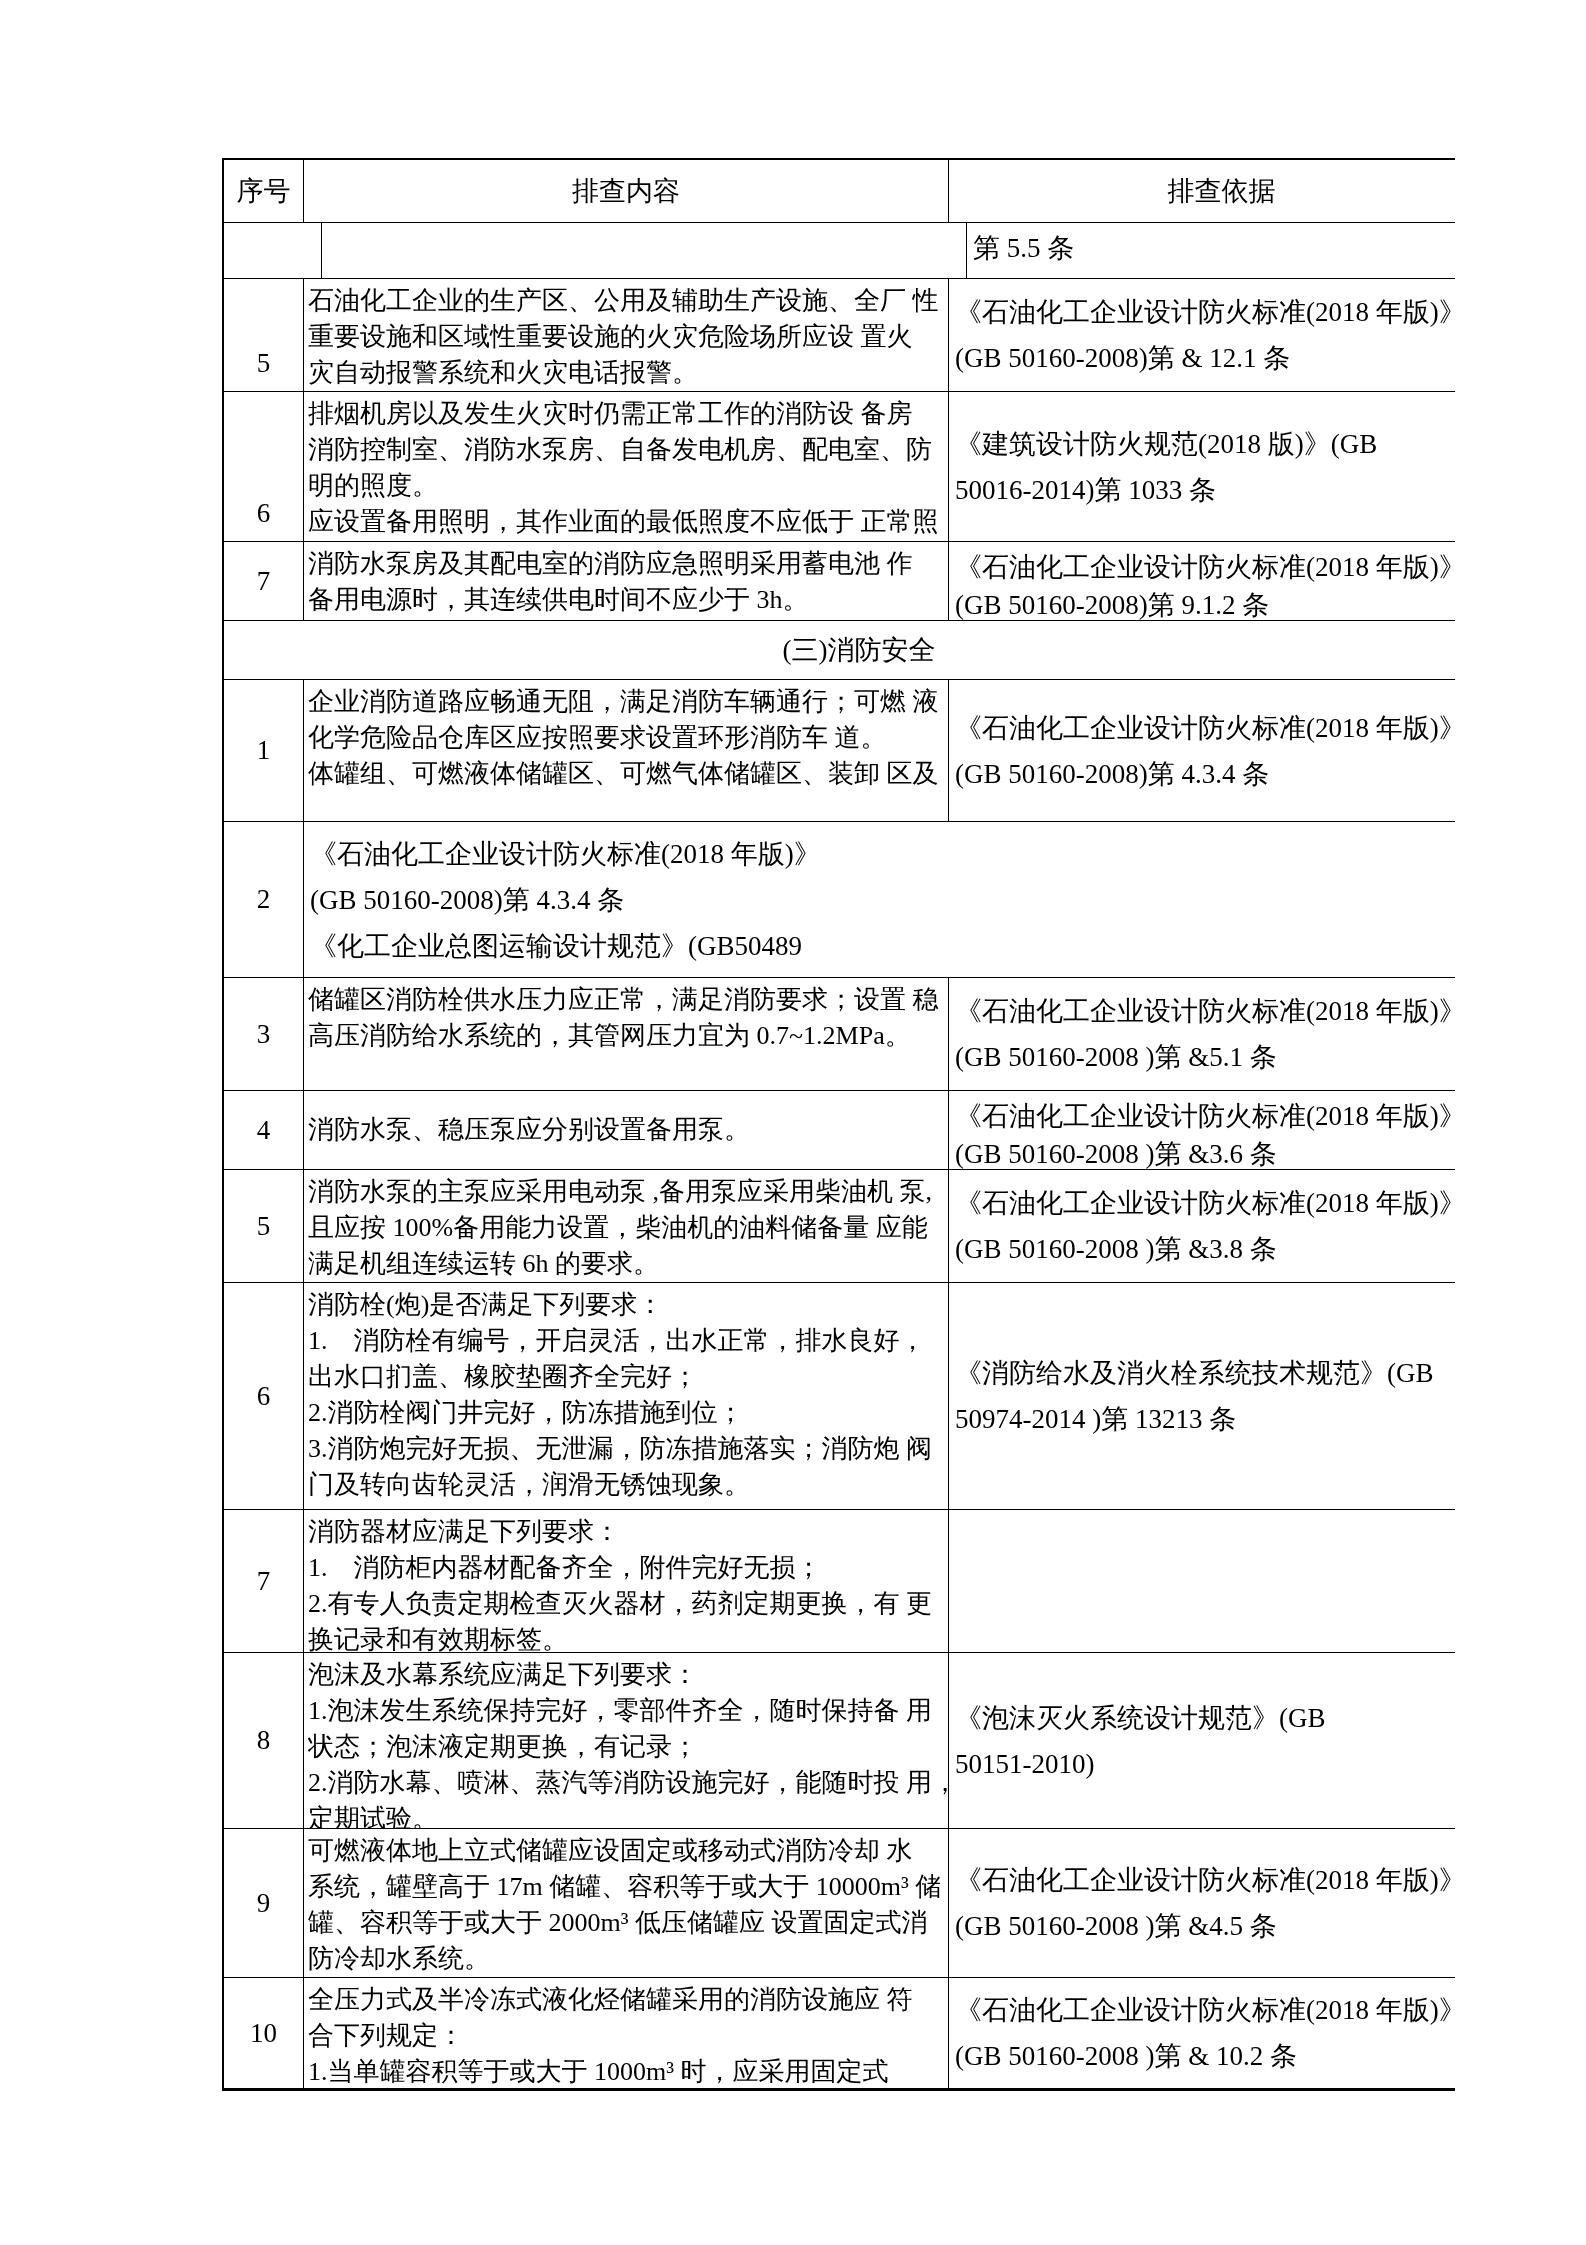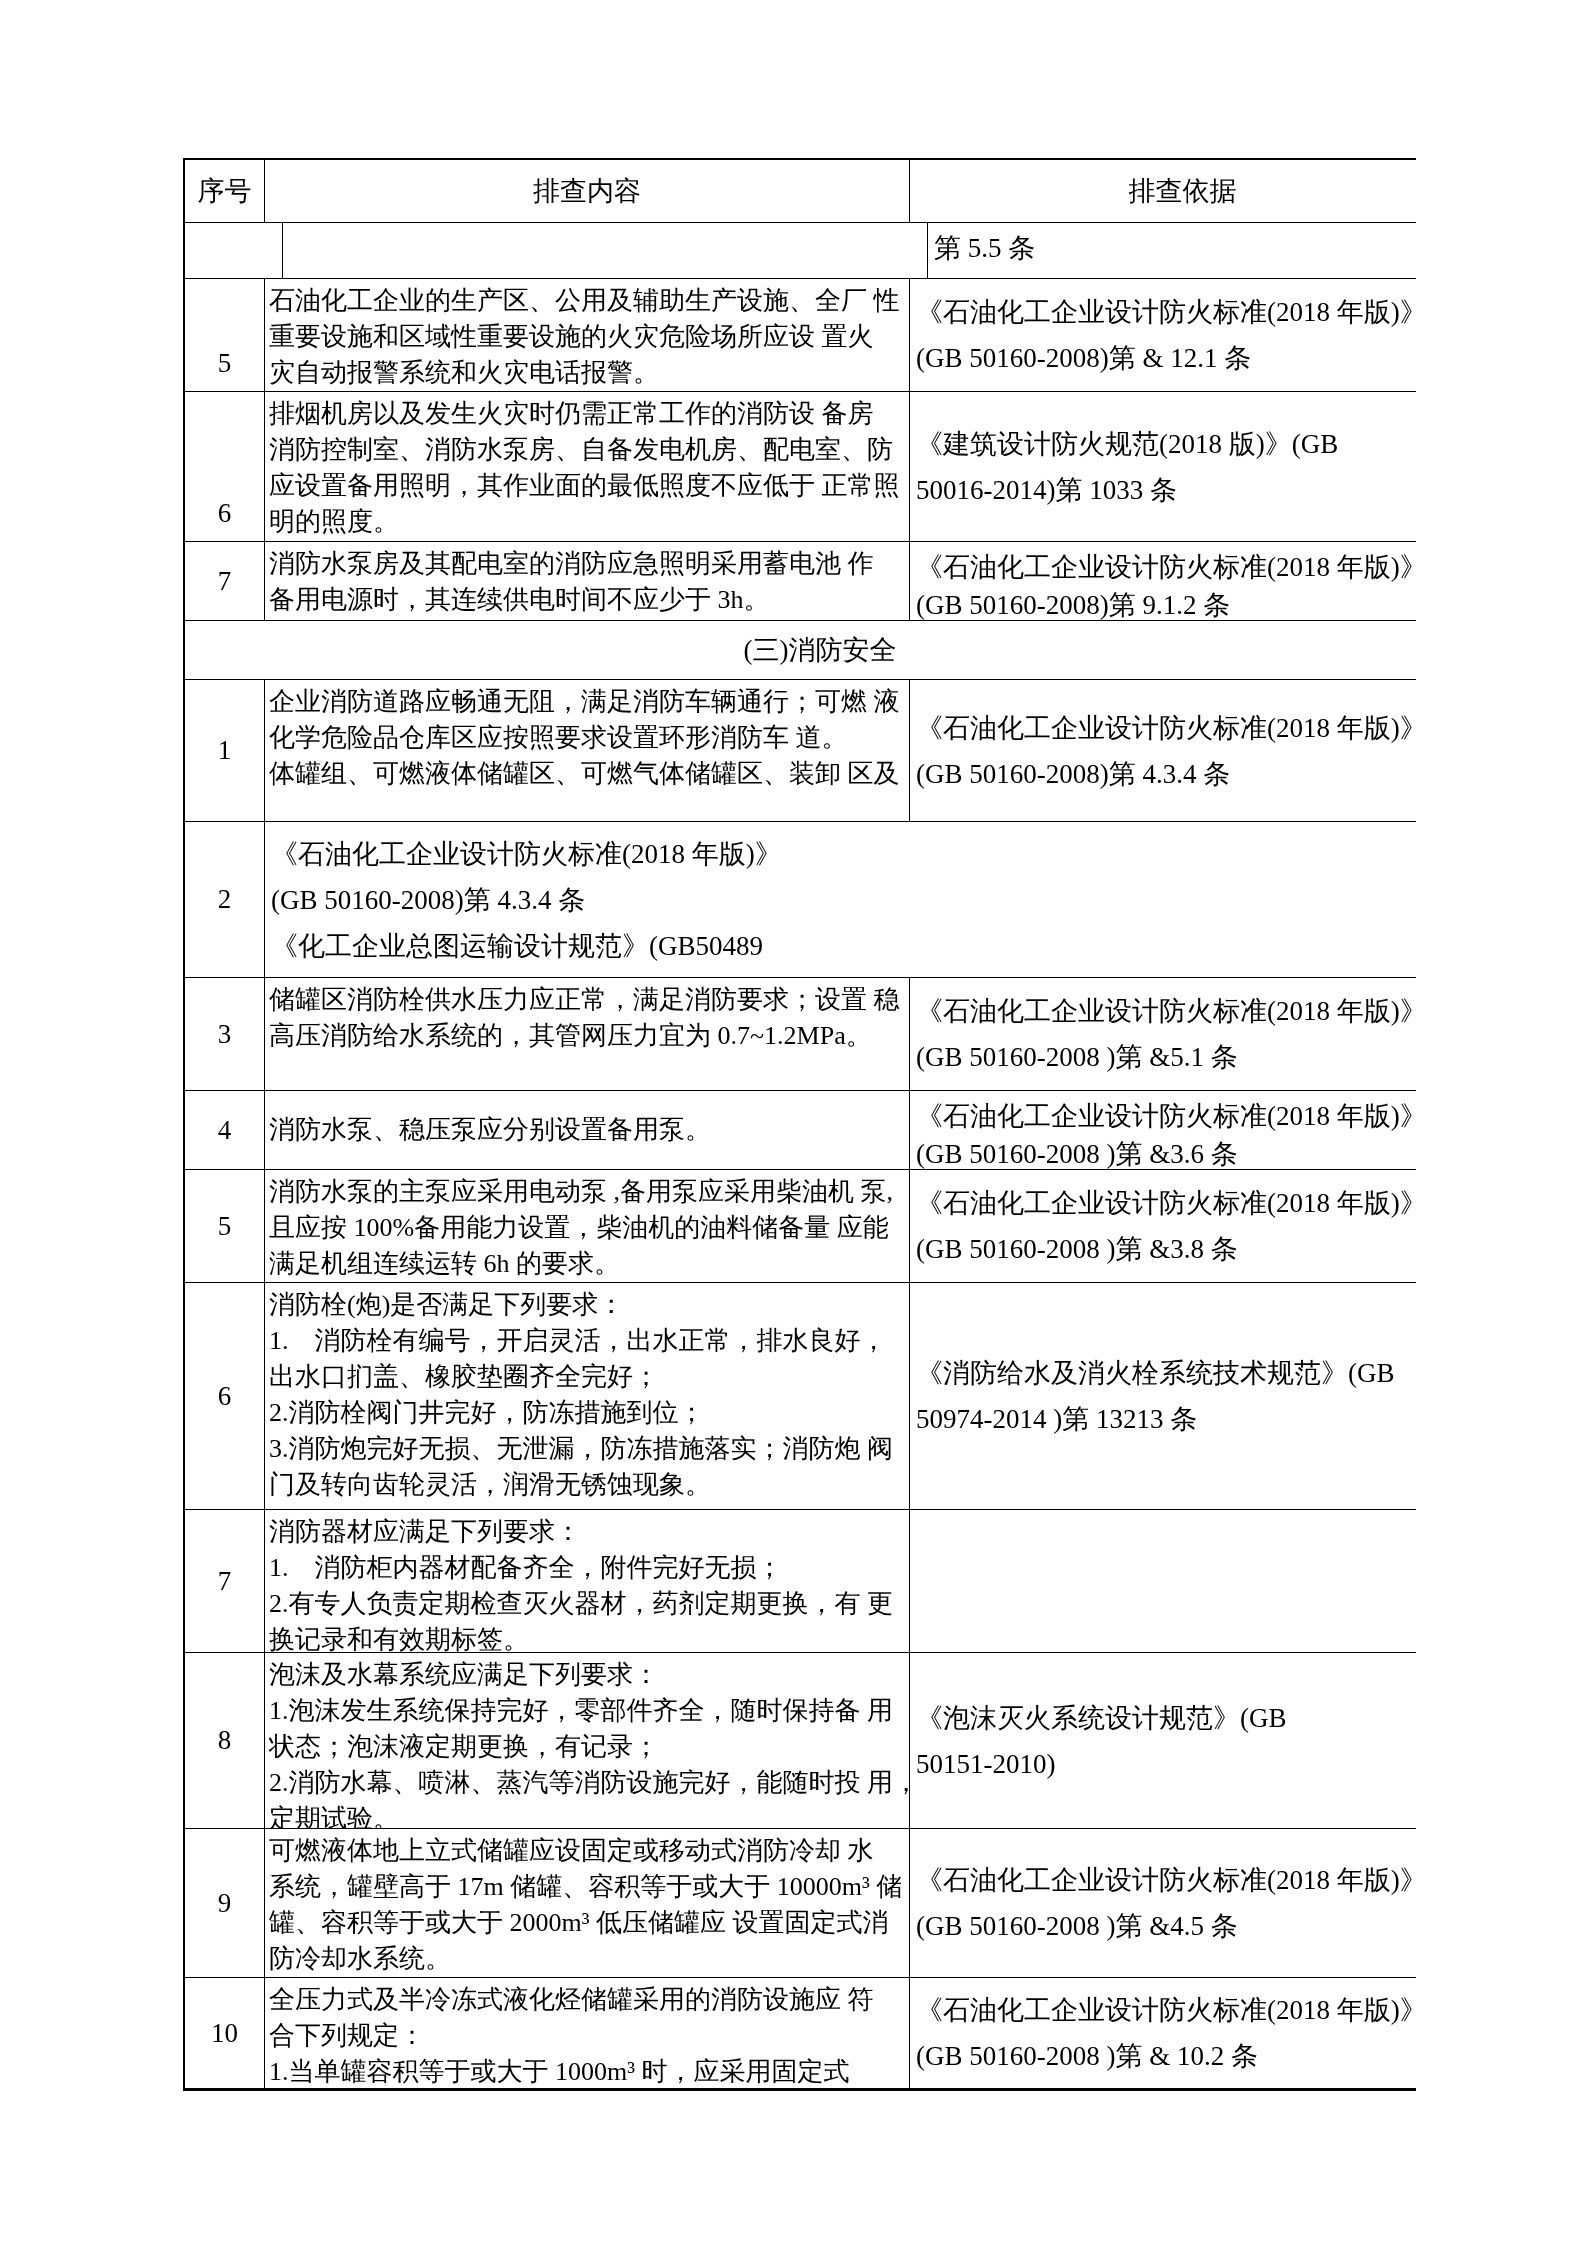--- a/index.html
+++ b/index.html
@@ -3,20 +3,21 @@
 <meta charset="utf-8">
 <style>
   html,body{margin:0;padding:0;}
   .page{
     position:relative;
     width:1416px;height:2245px;
     background:#ffffff;
     font-family:"Liberation Serif","DejaVu Serif",serif;
     color:#000;
     overflow:hidden;
+    margin-left:39px;
   }
   .doc-table{
     position:absolute;left:183px;top:158px;
     width:1270px;
     border:2px solid #000;
     border-bottom-width:3px;
     box-sizing:content-box;
     background:#fff;
   }
   .tr{display:flex;border-bottom:1px solid #000;box-sizing:border-box;}
@@ -89,22 +90,22 @@
             <div class="bln">(GB 50160-2008)第 &amp; 12.1 条</div>
           </div>
         </div>
         <div class="tr" style="height: 150px;">
           <div class="td seq low">
             <span>6</span>
           </div>
           <div class="td content">
             <div class="ln">排烟机房以及发生火灾时仍需正常工作的消防设 备房</div>
             <div class="ln">消防控制室、消防水泵房、自备发电机房、配电室、防</div>
+            <div class="ln">明的照度。</div>
             <div class="ln">应设置备用照明，其作业面的最低照度不应低于 正常照</div>
-            <div class="ln">明的照度。</div>
           </div>
           <div class="td basis">
             <div class="bln">《建筑设计防火规范(2018 版)》(GB</div>
             <div class="bln">50016-2014)第 1033 条</div>
           </div>
         </div>
         <div class="tr" style="height: 79px;">
           <div class="td seq">
             <span>7</span>
           </div>

